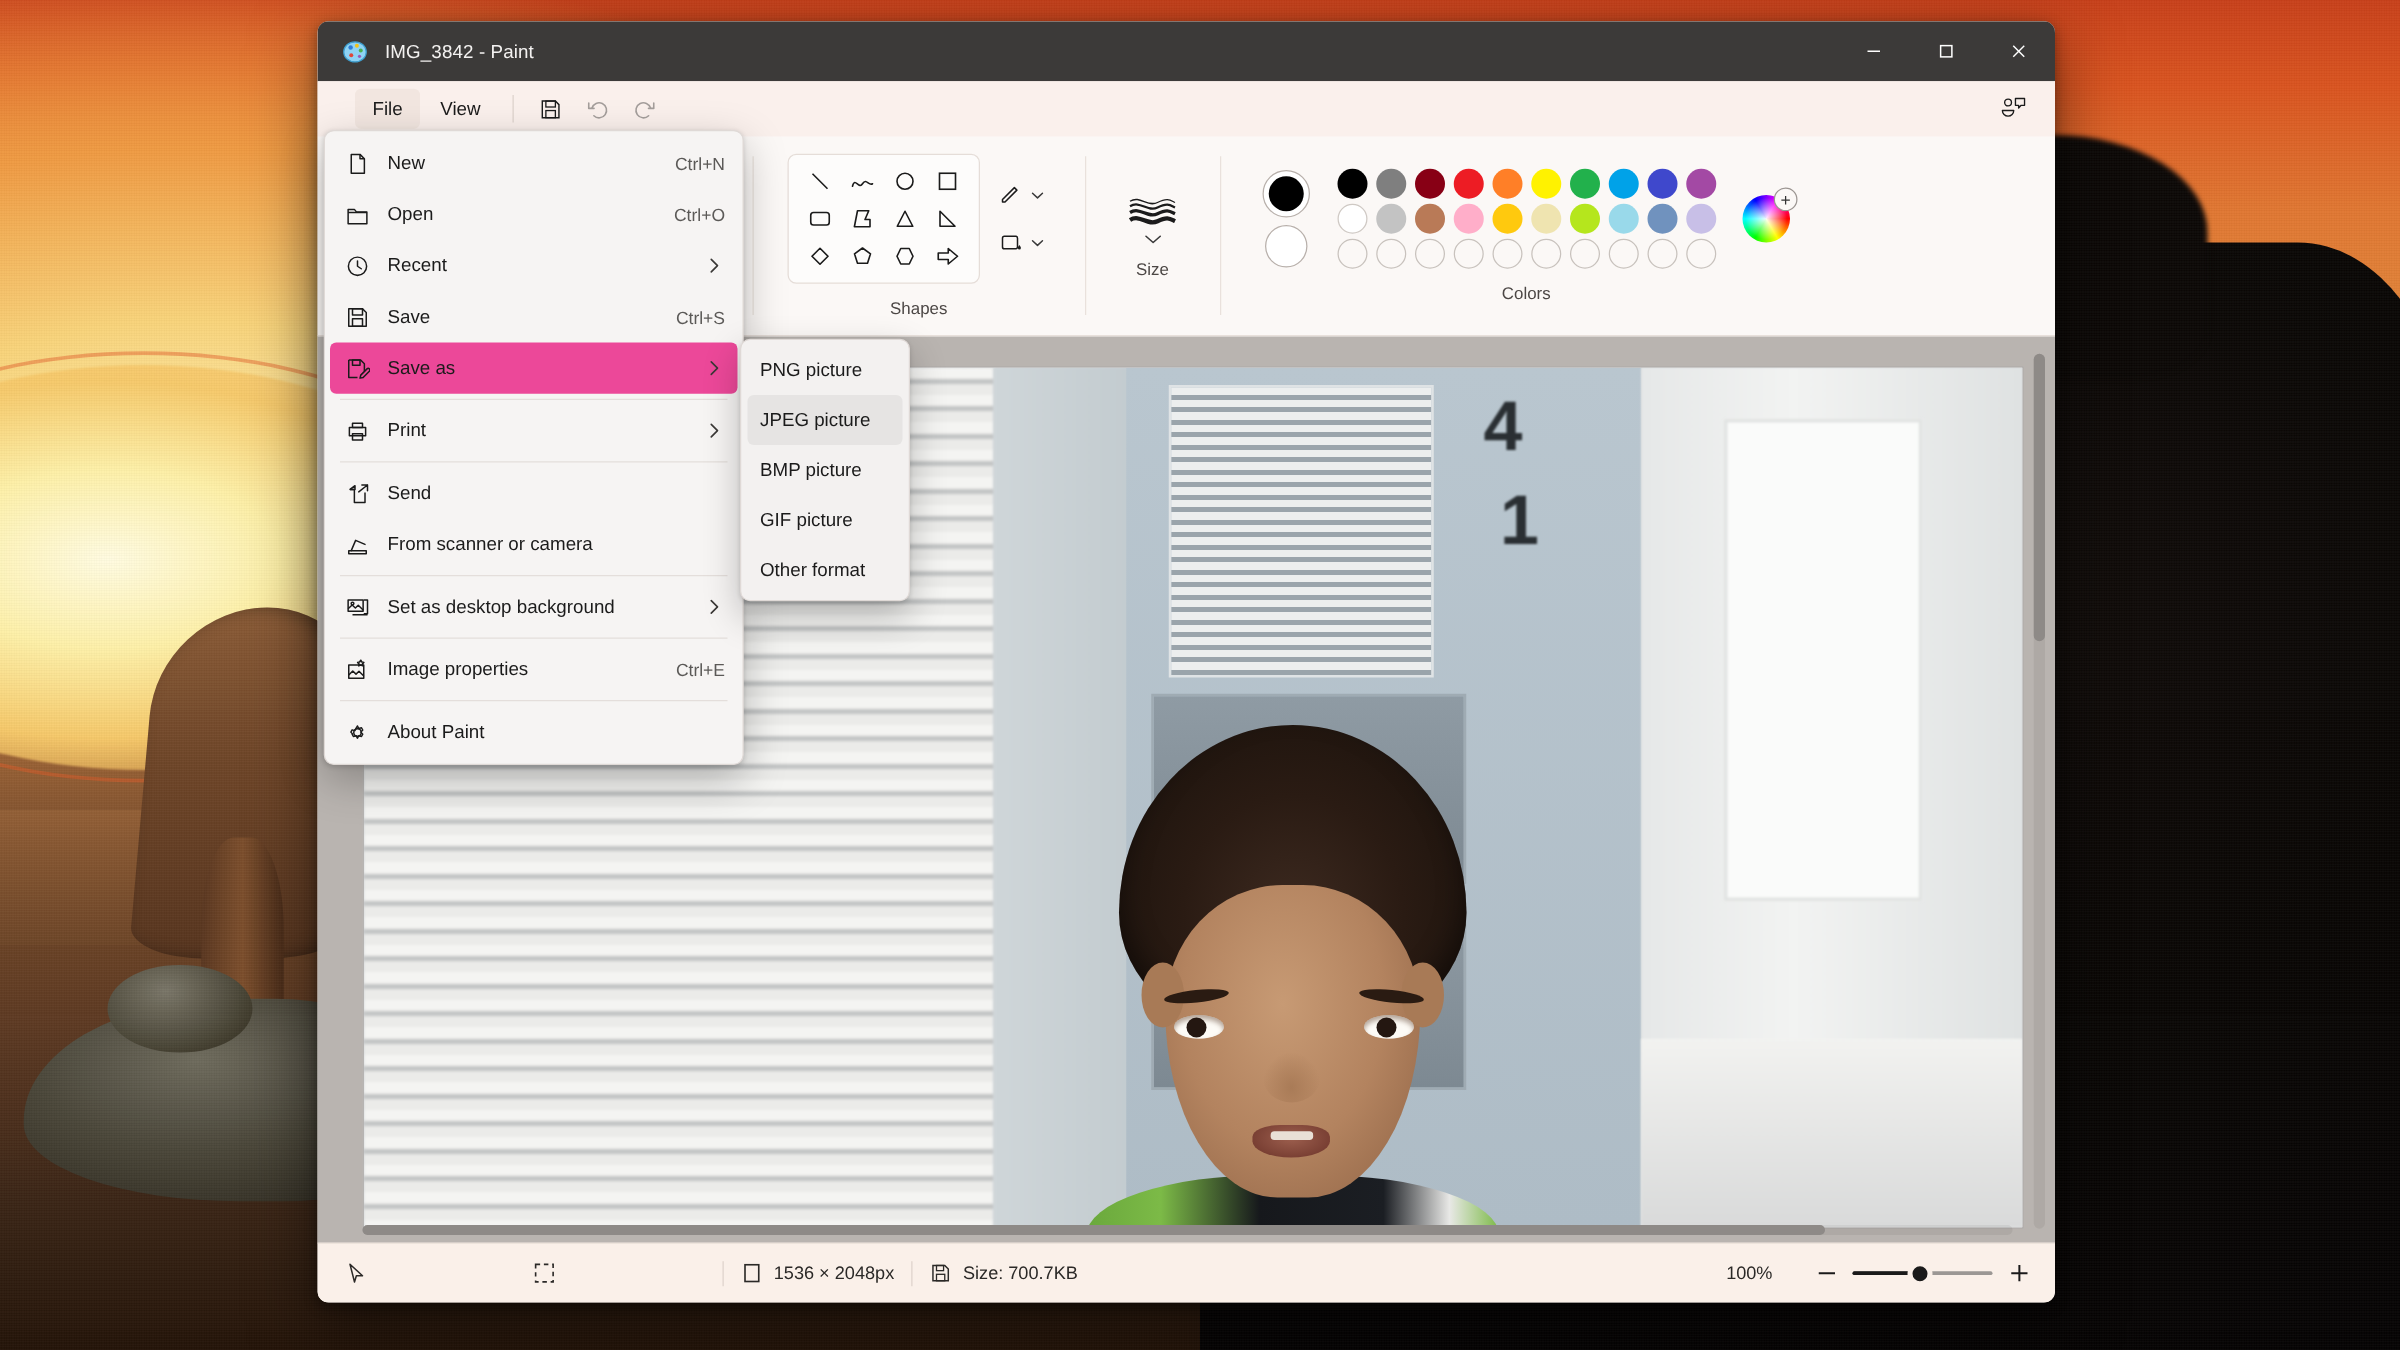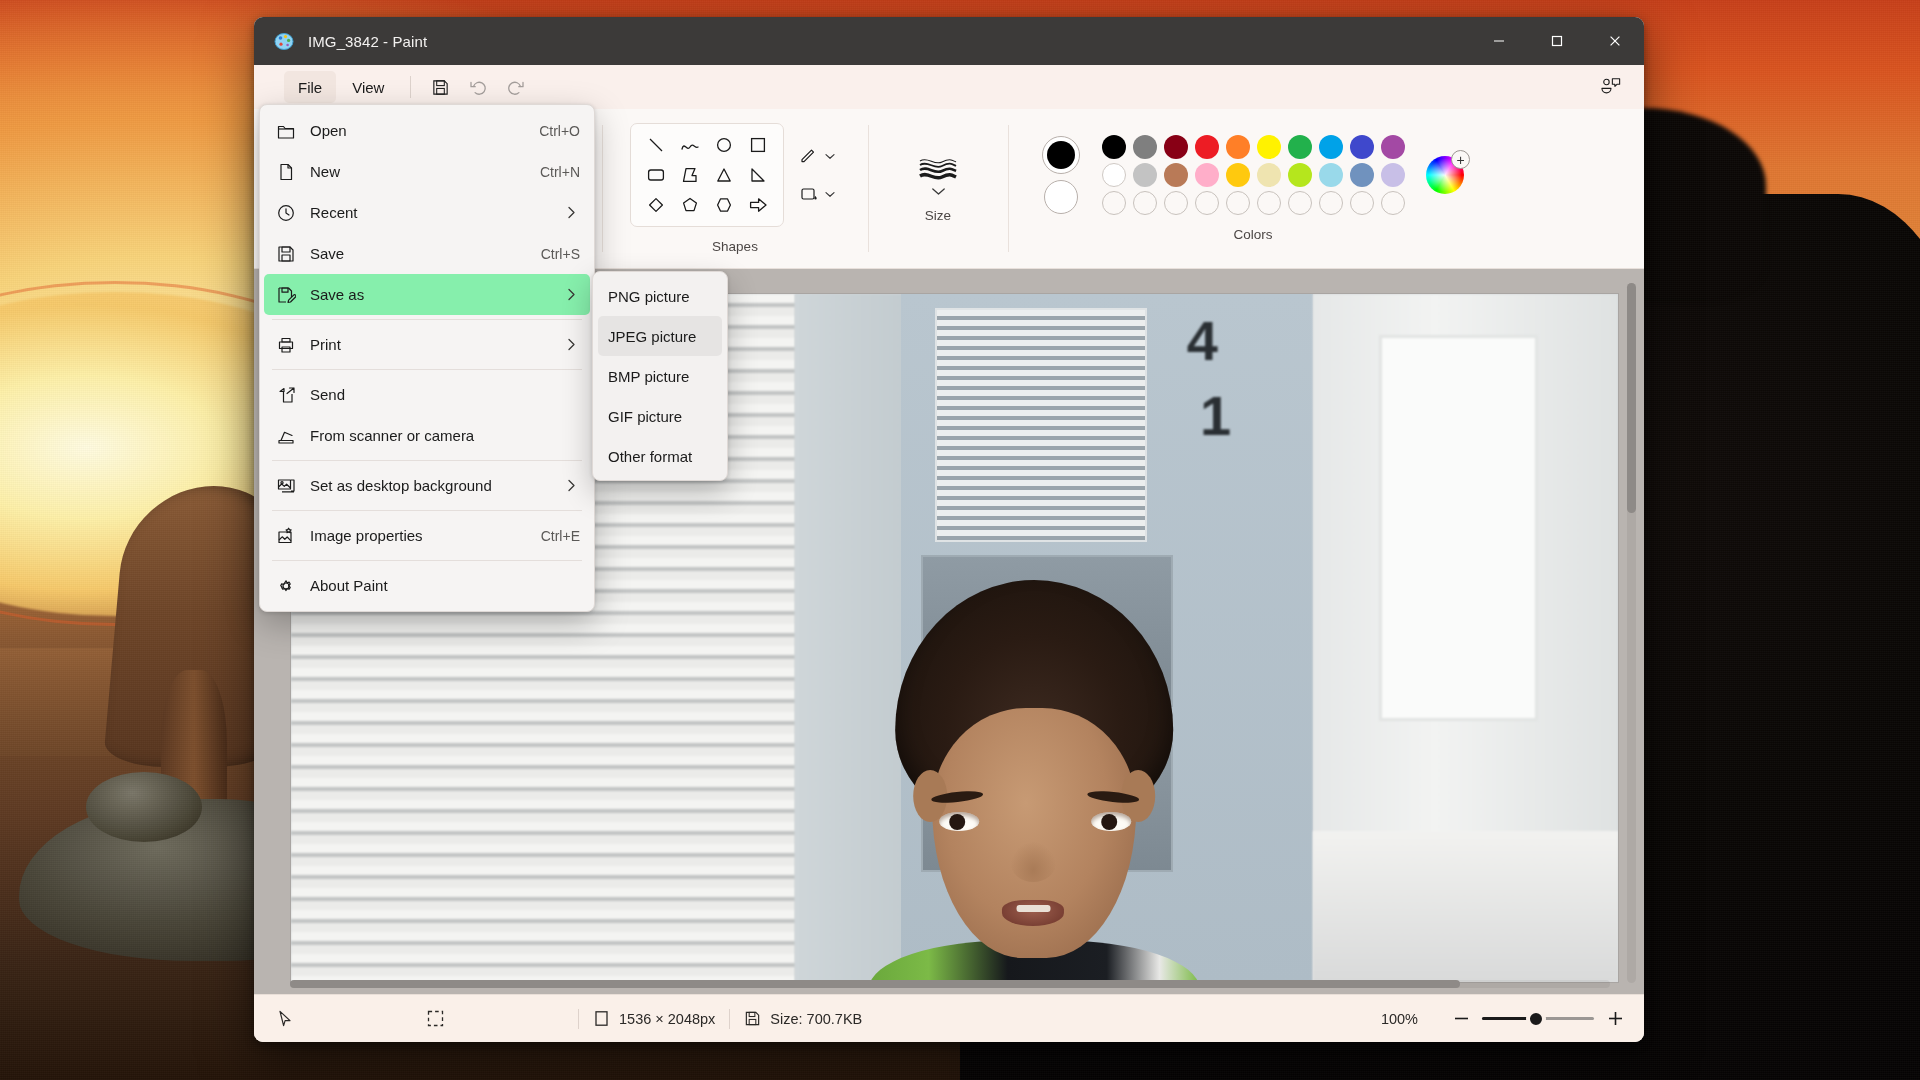--- a/index.html
+++ b/index.html
@@ -371,21 +371,21 @@
   #file-menu {
     position: absolute; left: 259px; top: 104px; width: 336px;
     background: #f6f4f3; border: 1px solid #dfd9d6; border-radius: 8px;
     box-shadow: 0 12px 34px rgba(0,0,0,0.26), 0 1px 4px rgba(0,0,0,0.14);
     padding: 5px 4px; z-index: 200;
   }
   .menu-item {
     height: 41px; display: flex; align-items: center; border-radius: 5px;
     padding: 0 10px 0 12px; font-size: 15px; color: #1b1b1b;
   }
-  .menu-item.highlight { background: #86efac; justify-content: space-between; }
+  .menu-item.highlight { background: #ec4899; justify-content: space-between; }
   .menu-ico { width: 28px; display: flex; align-items: center; justify-content: flex-start; }
   .menu-label { flex: 1; margin-left: 6px; }
   .menu-accel { color: #5b5957; font-size: 14px; }
   .menu-chev { color: #3a3836; font-size: 15px; padding-right: 4px; }
   .menu-div { height: 1px; background: #e4dedb; margin: 4px 8px; }
 
   #save-as-submenu {
     position: absolute; left: 592px; top: 271px; width: 136px;
     background: #f3f1f0; border: 1px solid #dfd9d6; border-radius: 8px;
     box-shadow: 0 12px 30px rgba(0,0,0,0.24), 0 1px 4px rgba(0,0,0,0.14);
@@ -670,21 +670,21 @@
               <svg width="10" height="7" viewBox="0 0 10 7">
                   <path d="M1 1.6L5 5.3 9 1.6" fill="none" stroke="#3a3a3a" stroke-width="1.2" stroke-linecap="round" stroke-linejoin="round"></path>
                 </svg>
             </span>
           </div>
         </div>
       </div>
       <div class="rgroup-label">Shapes</div>
     </div>
 
-    <div class="rgroup" style="padding:0 50px;">
+    <div class="rgroup" style="padding:0 34px;">
       <div class="rgroup-content size-col">
         <span>
           <svg width="40" height="26" viewBox="0 0 40 26">
             <path d="M2 6c8-5 14 5 22 1s10-2 14 0" fill="none" stroke="#1b1b1b" stroke-width="1.1"></path>
             <path d="M2 10c8-5 14 5 22 1s10-2 14 0" fill="none" stroke="#1b1b1b" stroke-width="1.8"></path>
             <path d="M2 15c8-5 14 5 22 1s10-2 14 0" fill="none" stroke="#1b1b1b" stroke-width="2.6"></path>
             <path d="M2 21c8-5 14 5 22 1s10-2 14 0" fill="none" stroke="#1b1b1b" stroke-width="3.4"></path>
           </svg>
         </span>
         <span>
@@ -899,36 +899,36 @@
           </svg>
       </div>
     </div>
   </div>
 </div>
 
 <div id="file-menu">
     <div class="menu-item">
       <span class="menu-ico">
         <svg width="20" height="20" viewBox="0 0 20 20">
+          <path d="M5 2.5h7l3.5 3.5v11.5H5z" fill="none" stroke="#1b1b1b" stroke-width="1.2" stroke-linejoin="round"></path>
+          <path d="M12 2.5V6h3.5" fill="none" stroke="#1b1b1b" stroke-width="1.2" stroke-linejoin="round"></path>
+        </svg>
+      </span>
+      <span class="menu-label">New</span>
+      <span class="menu-accel">Ctrl+N</span>
+    </div>
+    <div class="menu-item">
+      <span class="menu-ico">
+        <svg width="20" height="20" viewBox="0 0 20 20">
           <path d="M2.5 5.5h5l1.6 2h8.4v9.5h-15z" fill="none" stroke="#1b1b1b" stroke-width="1.2" stroke-linejoin="round"></path>
           <path d="M2.5 8h15" fill="none" stroke="#1b1b1b" stroke-width="1.2" stroke-linejoin="round"></path>
         </svg>
       </span>
       <span class="menu-label">Open</span>
       <span class="menu-accel">Ctrl+O</span>
-    </div>
-    <div class="menu-item">
-      <span class="menu-ico">
-        <svg width="20" height="20" viewBox="0 0 20 20">
-          <path d="M5 2.5h7l3.5 3.5v11.5H5z" fill="none" stroke="#1b1b1b" stroke-width="1.2" stroke-linejoin="round"></path>
-          <path d="M12 2.5V6h3.5" fill="none" stroke="#1b1b1b" stroke-width="1.2" stroke-linejoin="round"></path>
-        </svg>
-      </span>
-      <span class="menu-label">New</span>
-      <span class="menu-accel">Ctrl+N</span>
     </div>
     <div class="menu-item">
       <span class="menu-ico">
         <svg width="20" height="20" viewBox="0 0 20 20">
           <circle cx="10" cy="10" r="7.3" fill="none" stroke="#1b1b1b" stroke-width="1.2" stroke-linejoin="round"></circle>
           <path d="M10 5.8V10l3 2" fill="none" stroke="#1b1b1b" stroke-width="1.2" stroke-linejoin="round" stroke-linecap="round"></path>
         </svg>
       </span>
       <span class="menu-label">Recent</span>
       <span class="menu-chev">

